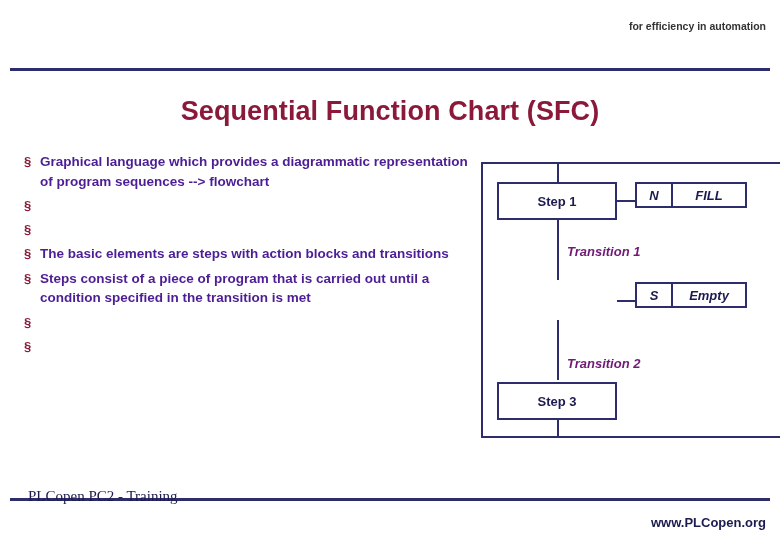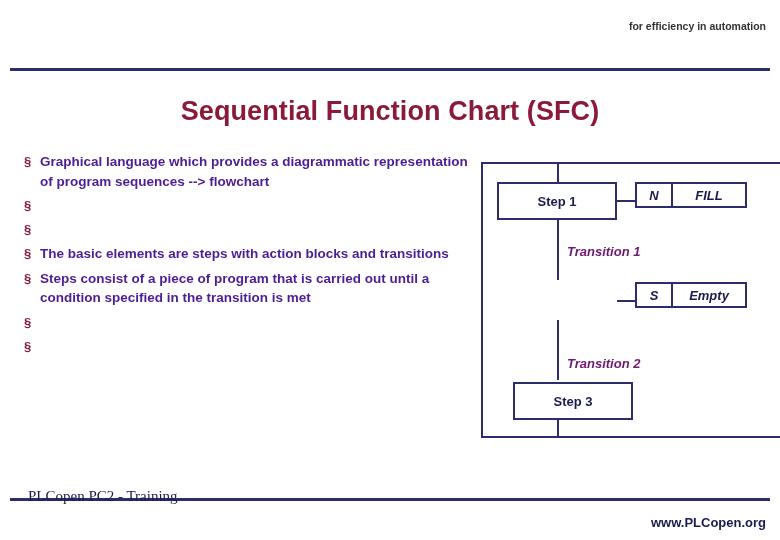--- a/index.html
+++ b/index.html
@@ -256,21 +256,21 @@
     <div class="transition-label" style="left:84px; top:80px;">Transition 1</div>
 
 
     <div class="action-box" style="left:152px; top:118px; width:112px; height:26px;">
       <span class="action-qual">S</span>
       <span class="action-name">Empty</span>
     </div>
 
     <div class="transition-label" style="left:84px; top:180px;margin-top:12px;">Transition 2</div>
 
-    <div class="step-box" style="left:30px; top:218px; width:120px; height:38px;text-align:right;">
+    <div class="step-box" style="left:14px; top:218px; width:120px; height:38px;text-align:right;">
       <span>Step 3</span>
     </div>
 
   </div>
 </div>
 
 <div class="footer-rule"></div>
 <div class="footer-left">PLCopen PC2 - Training</div>
 <div class="footer-right">www.PLCopen.org</div>
 

